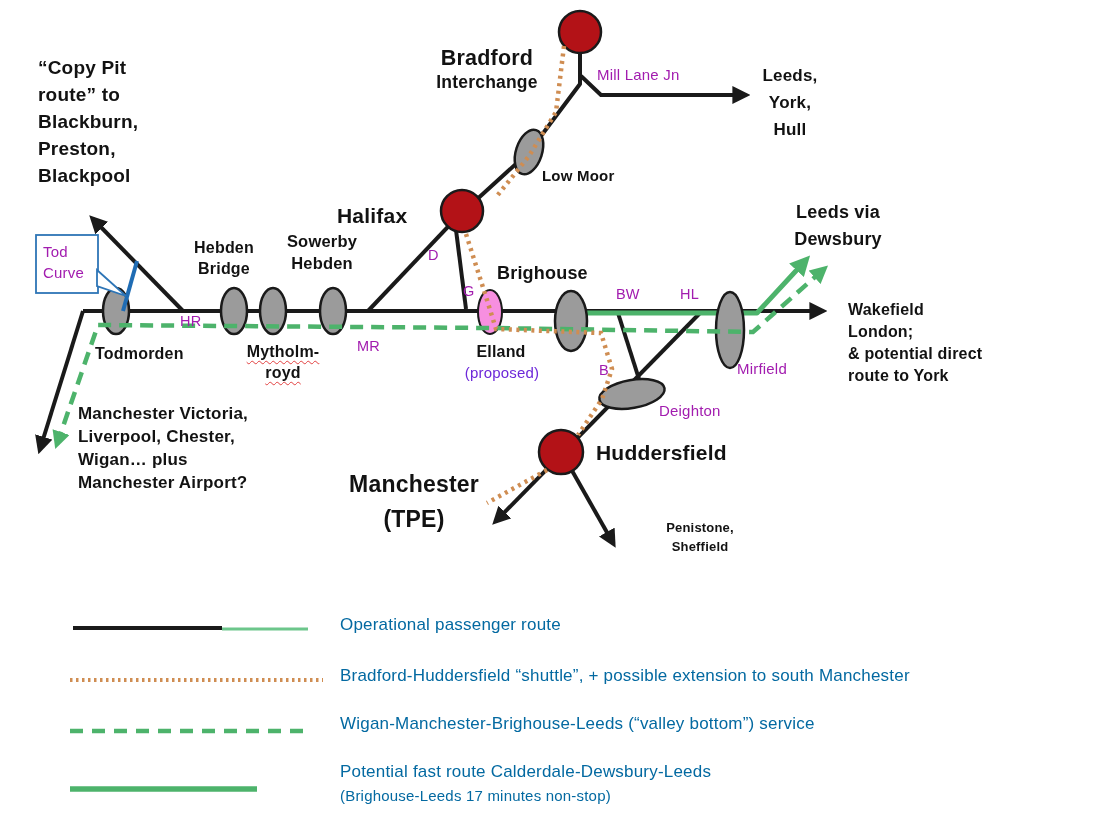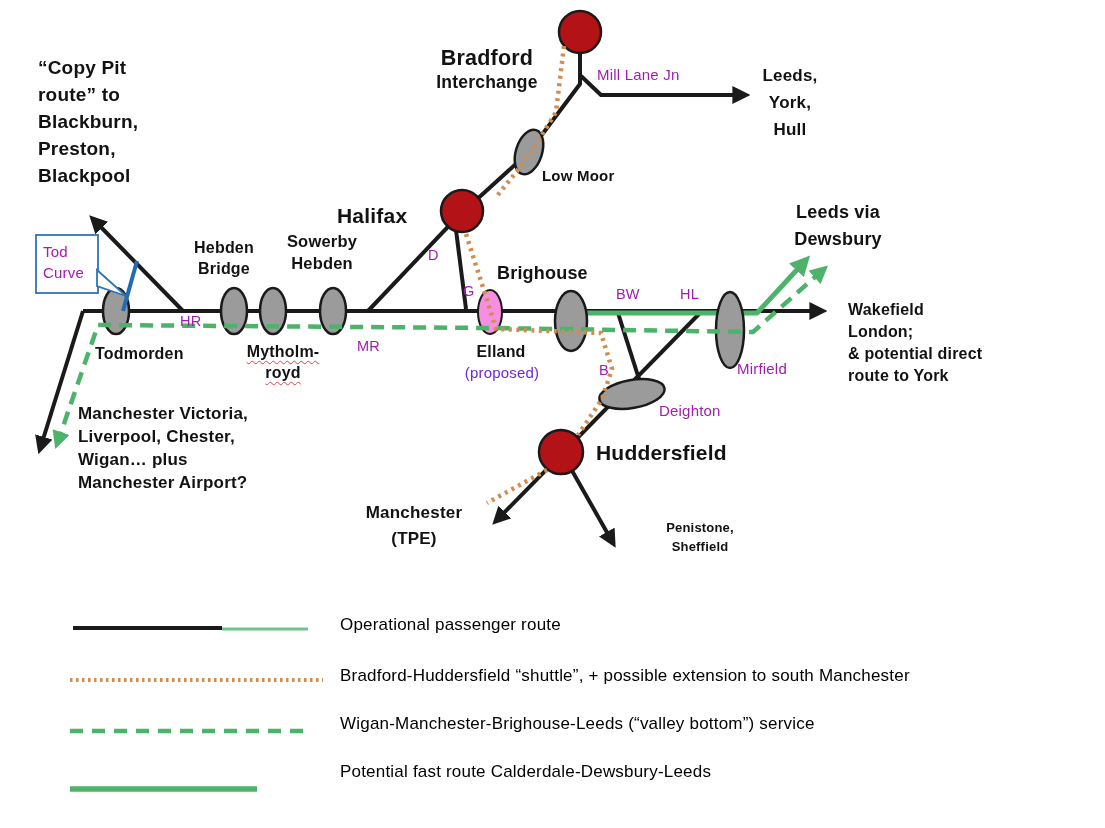--- a/index.html
+++ b/index.html
@@ -1,21 +1,21 @@
 <!DOCTYPE html>
 <html><head>
 <meta charset="utf-8">
 <style>
   *{margin:0;padding:0;box-sizing:border-box}
   html,body{width:1105px;height:828px;background:#fff;font-family:"Liberation Sans",sans-serif}
   .canvas{position:relative;width:1105px;height:828px;background:#fff;overflow:hidden}
   .canvas svg{position:absolute;left:0;top:0}
   .lbl{position:absolute;white-space:pre-line;color:#121212;font-weight:700;line-height:1.3;letter-spacing:.2px}
   .jn{position:absolute;white-space:pre-line;color:#a21caf;font-weight:400;font-size:14.5px;line-height:1.4;letter-spacing:.2px}
-  .leg{position:absolute;white-space:pre-line;color:#000000;font-weight:400;font-size:17px;letter-spacing:.2px}
+  .leg{position:absolute;white-space:pre-line;color:#0369a1;font-weight:400;font-size:17px;letter-spacing:.2px}
   .ctr{transform:translateX(-50%);text-align:center}
   .squig{text-decoration:underline wavy #e24040 1px;text-underline-offset:3px}
 </style>
 </head>
 <body>
 
 <div class="canvas">
 
   <svg width="1105" height="828" viewBox="0 0 1105 828">
     <defs>
@@ -81,21 +81,21 @@
   <div class="lbl ctr" style="left:838px;top:199px;font-size:18px;line-height:1.5">Leeds via
 Dewsbury</div>
   <div class="lbl" style="left:848px;top:299px;font-size:16px;line-height:1.38">Wakefield
 London;
 &amp; potential direct
 route to York</div>
   <div class="lbl" style="left:78px;top:402px;font-size:17px;line-height:1.36">Manchester Victoria,
 Liverpool, Chester,
 Wigan… plus
 Manchester Airport?</div>
-  <div class="lbl ctr" style="left:414px;top:500px;font-size:17px;line-height:1.5">Manchester
+  <div class="lbl ctr" style="left:414px;top:467px;font-size:23px;line-height:1.5">Manchester
 (TPE)</div>
   <div class="lbl ctr" style="left:700px;top:519px;font-size:13px;line-height:1.45">Penistone,
 Sheffield</div>
 
   <div class="lbl" style="left:95px;top:344px;font-size:16px">Todmorden</div>
   <div class="lbl ctr" style="left:224px;top:237px;font-size:16px;line-height:1.32">Hebden
 Bridge</div>
   <div class="lbl ctr" style="left:322px;top:231px;font-size:16.5px;line-height:1.32">Sowerby
 Hebden</div>
   <div class="lbl ctr squig" style="left:283px;top:341px;font-size:16px;line-height:1.32">Mytholm-
@@ -120,14 +120,15 @@
   <div class="jn" style="left:680px;top:284px">HL</div>
   <div class="jn" style="left:599px;top:360px">B</div>
 
   <div class="jn" style="left:43px;top:241px;font-size:15px">Tod
 Curve</div>
 
   <div class="leg" style="left:340px;top:615px">Operational passenger route</div>
   <div class="leg" style="left:340px;top:666px">Bradford-Huddersfield “shuttle”, + possible extension to south Manchester</div>
   <div class="leg" style="left:340px;top:714px">Wigan-Manchester-Brighouse-Leeds (“valley bottom”) service</div>
   <div class="leg" style="left:340px;top:762px">Potential fast route Calderdale-Dewsbury-Leeds</div>
+  <div class="leg" style="left:340px;top:787px;font-size:15px">(Brighouse-Leeds 17 minutes non-stop)</div>
 
 </div>
 
 </body></html>

